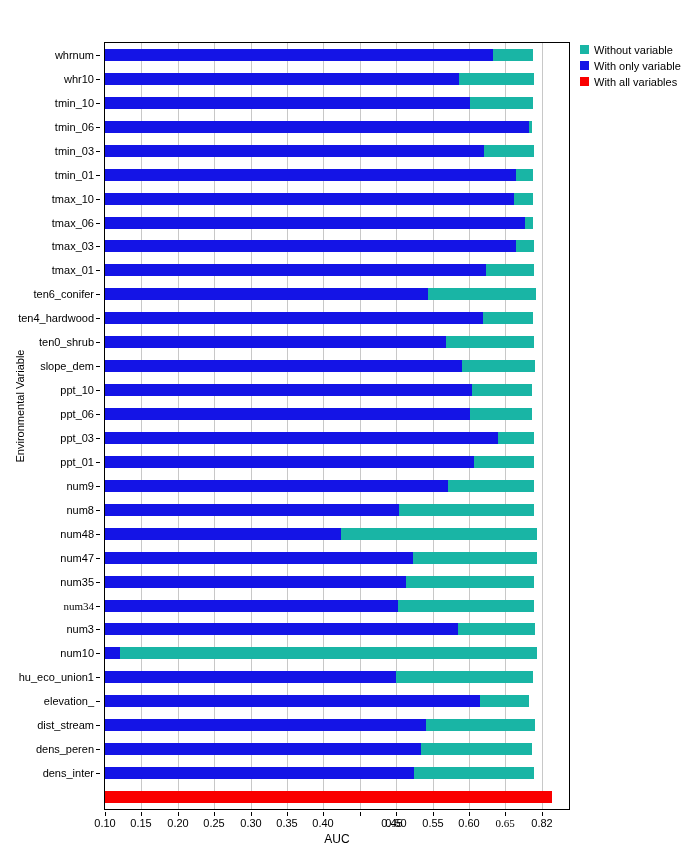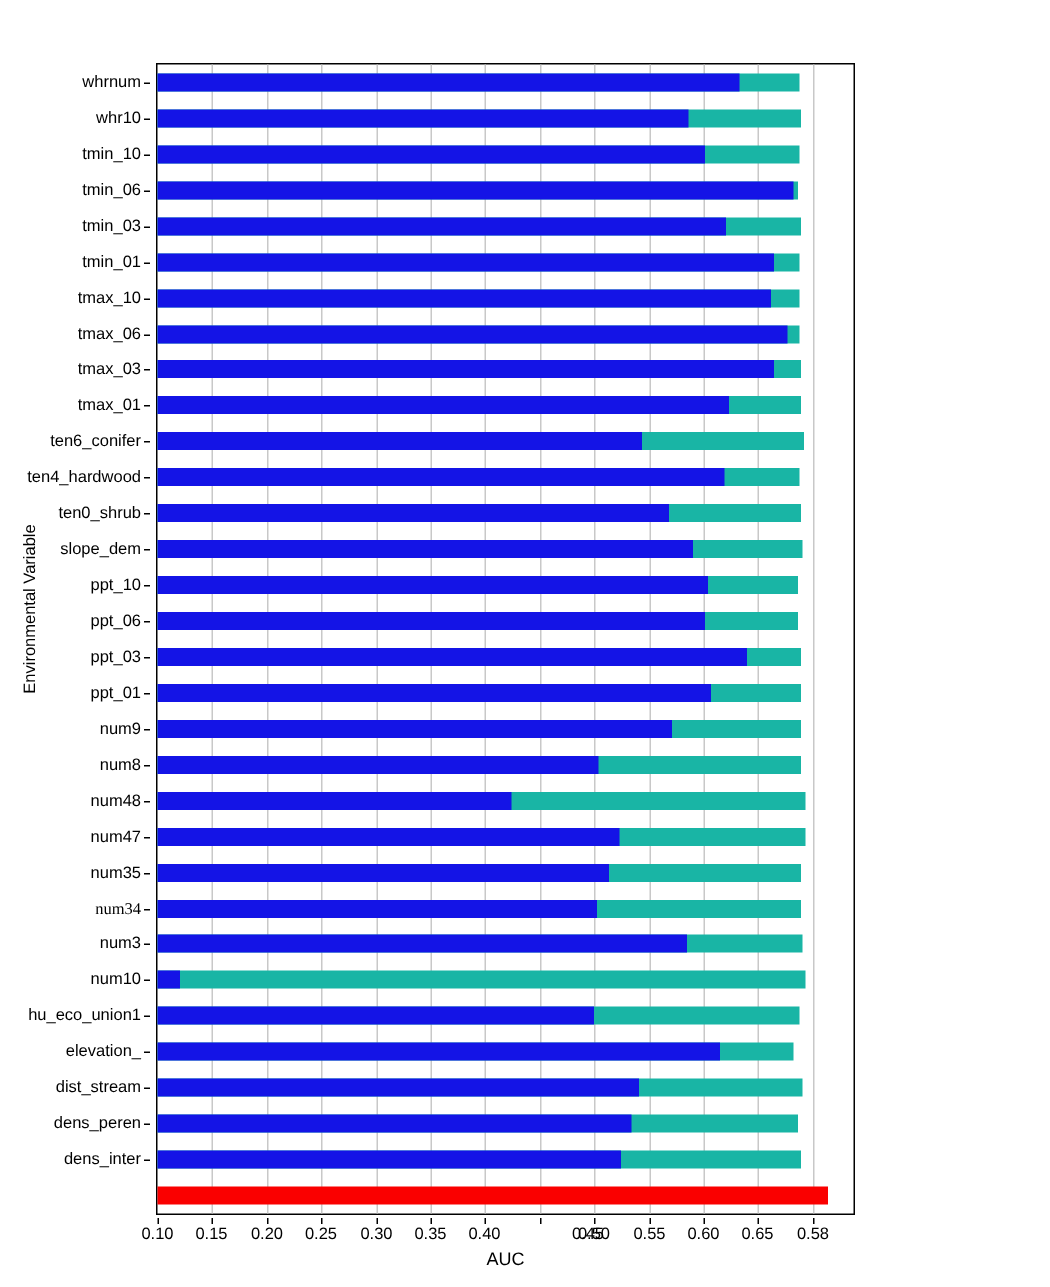--- a/index.html
+++ b/index.html
@@ -329,19 +329,33 @@
       <div class="xlabel" style="left: 219px; top: 5px;">0.40</div>
       <div class="xtick" style="left: 256px;"></div>
       <div class="xlabel" style="left: 256px; top: 5px; margin-left: 32px;">0.45</div>
       <div class="xtick" style="left: 292px;"></div>
       <div class="xlabel" style="left: 292px; top: 5px;">0.50</div>
       <div class="xtick" style="left: 329px;"></div>
       <div class="xlabel" style="left: 329px; top: 5px;">0.55</div>
       <div class="xtick" style="left: 365px;"></div>
       <div class="xlabel" style="left: 365px; top: 5px;">0.60</div>
       <div class="xtick" style="left: 401px;"></div>
-      <div class="xlabel" style="left: 401px; top: 5px;">0.65</div>
+      <div class="xlabel" style="left: 401px; top: 5px; font-family: Liberation Serif, serif;">0.65</div>
       <div class="xtick" style="left: 438px;"></div>
-      <div class="xlabel" style="left: 438px; top: 5px;">0.58</div>
+      <div class="xlabel" style="left: 438px; top: 5px;">0.82</div>
     </div>
   <div class="xtitle">AUC</div>
 
+  <div class="legend" id="legend">
+      <div class="legend-item">
+        <span class="legend-swatch" style="background: rgb(25, 181, 165);"></span>
+        <span>Without variable</span>
+      </div>
+      <div class="legend-item">
+        <span class="legend-swatch" style="background: rgb(20, 20, 230);"></span>
+        <span>With only variable</span>
+      </div>
+      <div class="legend-item">
+        <span class="legend-swatch" style="background: rgb(250, 0, 0);"></span>
+        <span>With all variables</span>
+      </div>
+    </div>
 </div>
 
 </body></html>

